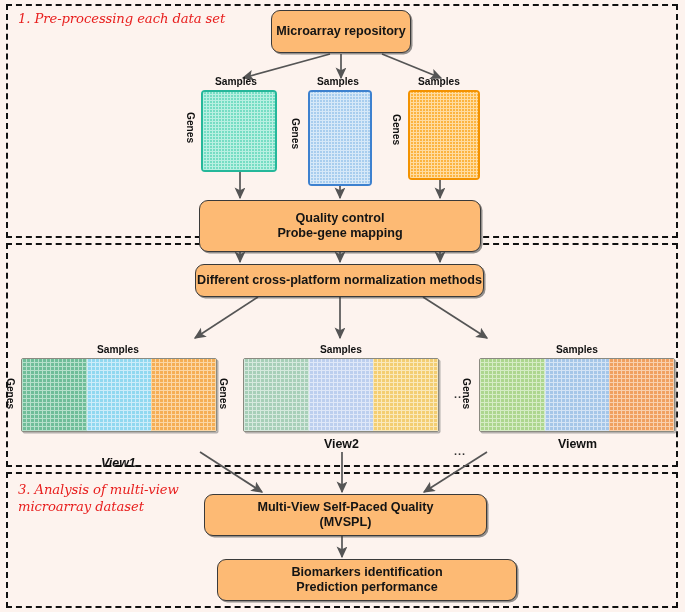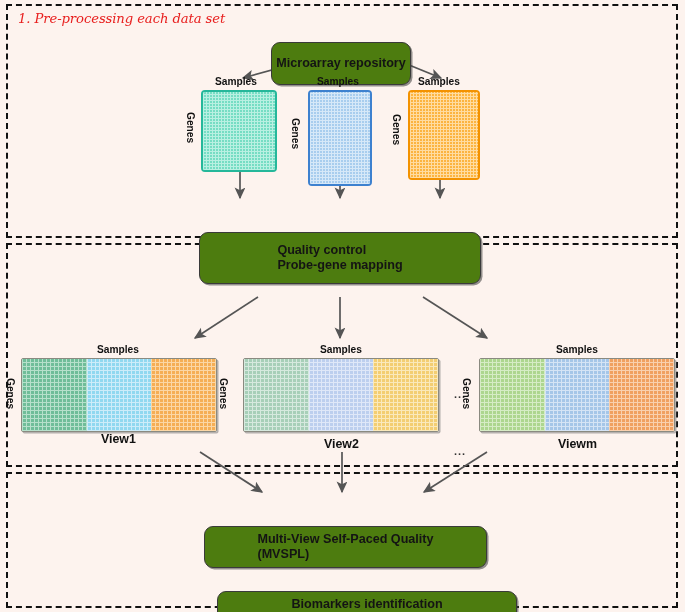--- a/index.html
+++ b/index.html
@@ -30,34 +30,34 @@
     font-style:italic;
     font-size:13.2px;
     line-height:17px;
     letter-spacing:-0.1px;
     white-space:pre-line;
   }
 
   
   .pbox{
     position:absolute;
-    background:#4d7c0f;
+    background:#fdba74;
     border:1.6px solid #3a3a3a;
     border-radius:9px;
     box-sizing:border-box;
     display:flex;
     align-items:center;
     justify-content:center;
+    text-align:center;
     font-weight:bold;
     font-size:12.6px;
     color:#141414;
     line-height:15.5px;
     white-space:pre-line;
     box-shadow:1.5px 1.5px 0 rgba(60,60,60,0.55);
-    margin-top:32px;
   }
 
   
   .matrix{
     position:absolute;
     box-sizing:border-box;
     border-radius:3px;
     overflow:hidden;
     display:flex;
   }
@@ -92,20 +92,22 @@
 </head>
 <body>
 
 <div id="canvas">
 
   <div class="section-frame" style="left:6px;top:4px;width:672px;height:234px;"></div>
   <div class="section-frame" style="left:6px;top:243px;width:672px;height:224px;"></div>
   <div class="section-frame" style="left:6px;top:472px;width:672px;height:136px;"></div>
 
   <div class="section-caption" style="left:18px;top:10px;">1. Pre-processing each data set</div>
+  <div class="section-caption" style="left:18px;top:481px;">3. Analysis of multi-view
+   microarray dataset</div>
 
   <svg id="arrows" viewBox="0 0 685 612">
     <defs>
       <marker id="ah" markerWidth="9" markerHeight="9" refX="6.2" refY="3.2" orient="auto" markerUnits="strokeWidth">
         <path d="M0,0 L7,3.2 L0,6.4 L1.6,3.2 z" fill="#555"></path>
       </marker>
     </defs>
     <g stroke="#555" stroke-width="1.7" fill="none" marker-end="url(#ah)">
 
       <path d="M330,54 L243,78"></path>
@@ -157,38 +159,39 @@
   <div class="matrix s1" style="left:408px;top:90px;width:72px;height:90px;border-color:#f39200;">
     <div class="mcell" style="background:
            repeating-linear-gradient(0deg,#ffdca0 0 1px,transparent 1px 3px),
            repeating-linear-gradient(90deg,#ffdca0 0 1px,transparent 1px 3px),
            #fcb440;"></div>
   </div>
 
   <div class="pbox" style="left:199px;top:200px;width:282px;height:52px;">Quality control
 Probe-gene mapping</div>
 
+  <div class="pbox" style="left:195px;top:264px;width:289px;height:33px;">Different cross-platform normalization methods</div>
 
   <div class="lab" style="left:97px;top:344px;">Samples</div>
   <div class="lab vert" style="left:16px;top:378px;">Genes</div>
   <div class="matrix view" style="left:21px;top:358px;width:196px;height:74px;">
     <div class="mcell" style="background:
            repeating-linear-gradient(0deg,#b6e0cb 0 1px,transparent 1px 4px),
            repeating-linear-gradient(90deg,#b6e0cb 0 1px,transparent 1px 4px),
            #6fbd99;"></div>
     <div class="mcell" style="background:
            repeating-linear-gradient(0deg,#cdecf9 0 1px,transparent 1px 4px),
            repeating-linear-gradient(90deg,#cdecf9 0 1px,transparent 1px 4px),
            #90d8f0;"></div>
     <div class="mcell" style="background:
            repeating-linear-gradient(0deg,#fbd7a6 0 1px,transparent 1px 4px),
            repeating-linear-gradient(90deg,#fbd7a6 0 1px,transparent 1px 4px),
            #f5ae55;"></div>
   </div>
-  <div class="lab big" style="left:101px;top:432px;">View1</div>
+  <div class="lab big" style="left:101px;top:456px;font-style:italic;">View1</div>
 
   <div class="lab" style="left:320px;top:344px;">Samples</div>
   <div class="lab vert" style="left:229px;top:378px;">Genes</div>
   <div class="matrix view" style="left:243px;top:358px;width:196px;height:74px;">
     <div class="mcell" style="background:
            repeating-linear-gradient(0deg,#d6e9de 0 1px,transparent 1px 4px),
            repeating-linear-gradient(90deg,#d6e9de 0 1px,transparent 1px 4px),
            #a7cfb8;"></div>
     <div class="mcell" style="background:
            repeating-linear-gradient(0deg,#dfe8f8 0 1px,transparent 1px 4px),

